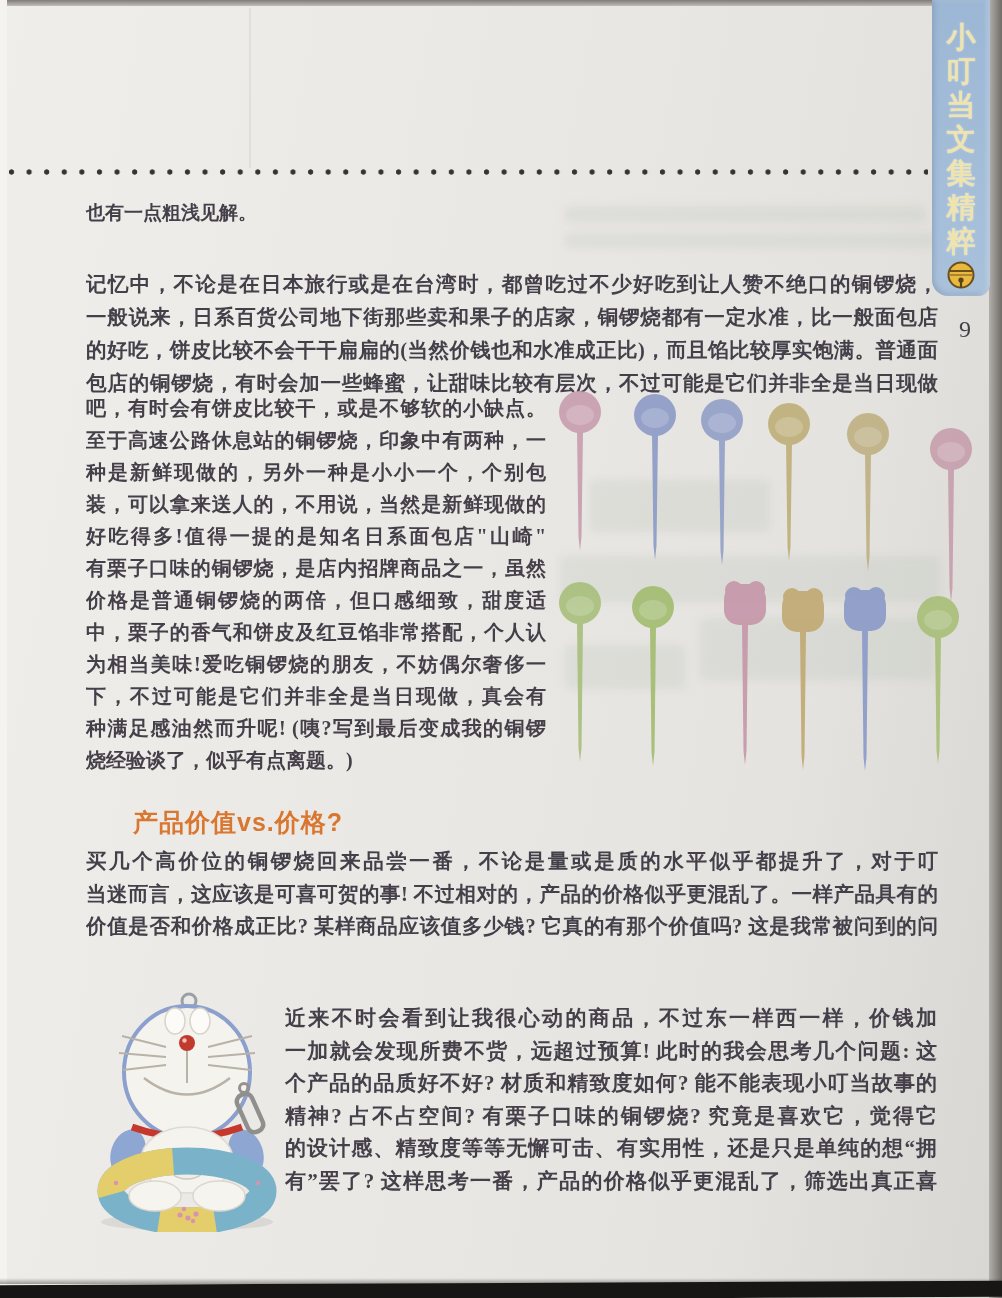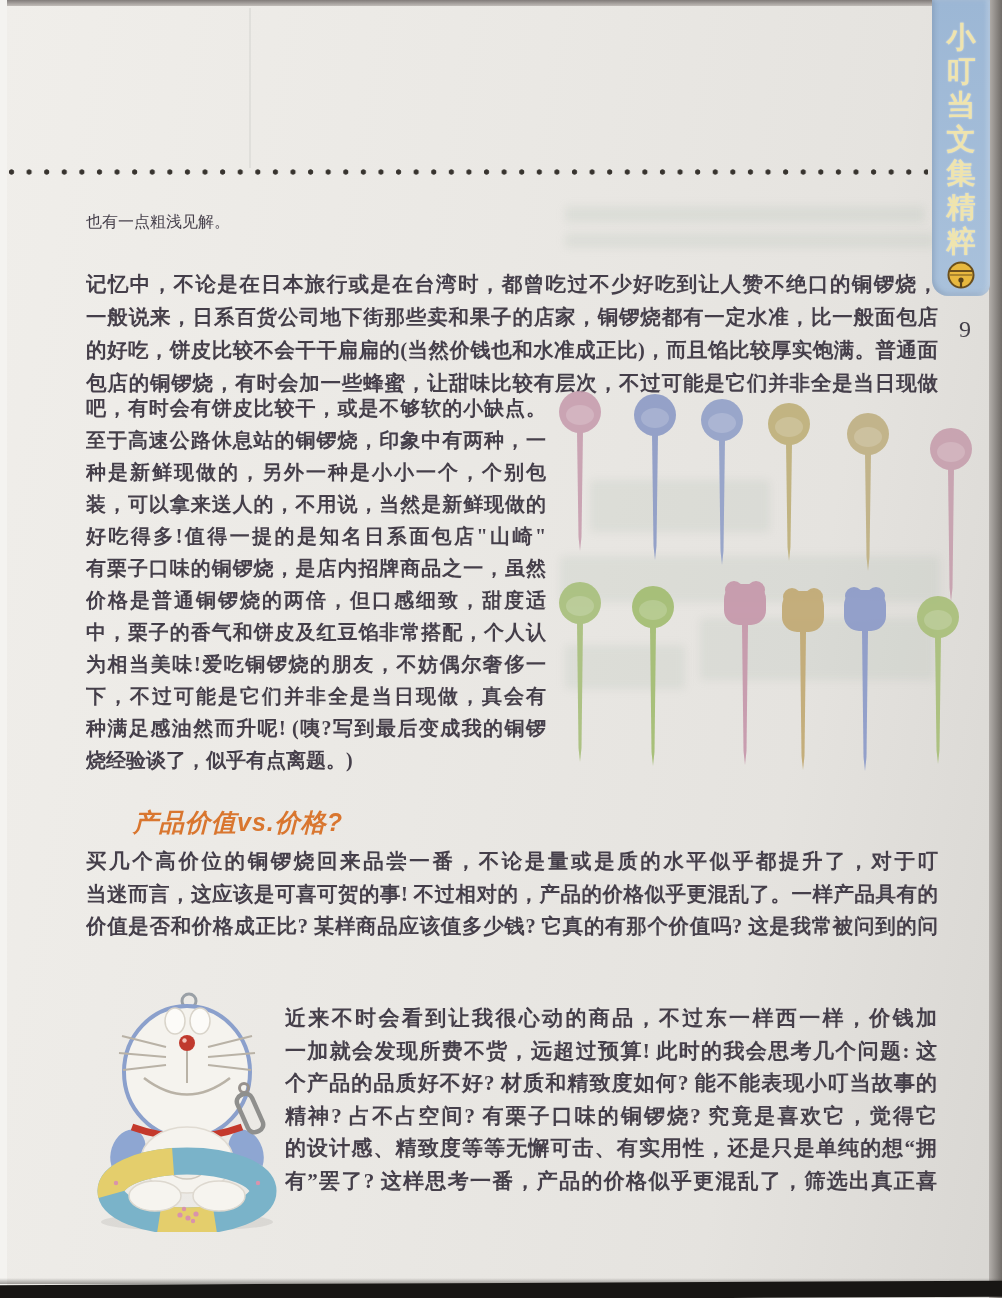--- a/index.html
+++ b/index.html
@@ -32,27 +32,27 @@
   
   .dotted-rule{position:absolute;left:8px;top:168px;width:920px;height:8px;
     background-image:radial-gradient(circle at 3.5px 4px,#38342f 2.3px,rgba(0,0,0,0) 3px);
     background-size:17.6px 8px;background-repeat:repeat-x;}
 
   
   .tblock{position:absolute;}
   .tline{position:absolute;left:0;width:100%;white-space:nowrap;}
   .justify .tline{text-align:justify;text-align-last:justify;white-space:normal;overflow:hidden;}
   .justify .tline.plain-last{text-align-last:left;}
-  .intro{left:86px;top:212px;width:500px;font-size:16px;font-weight:400;}
+  .intro{left:86px;top:200px;width:500px;font-size:19px;font-weight:700;}
   .para1-full{left:86px;top:268px;width:852px;font-size:20.5px;font-weight:600;}
   .para1-full .tline{height:33px;line-height:33px;}
   .para1-narrow{left:86px;top:392px;width:460px;font-size:20px;font-weight:600;}
   .para1-narrow .tline{height:32px;line-height:32px;}
   .heading2{position:absolute;left:133px;top:806px;font-size:25px;font-weight:bold;
-    color:#d9762f;font-family:"Liberation Sans","DejaVu Sans",sans-serif;letter-spacing:1px;font-style:italic;}
+    color:#d9762f;font-family:"Liberation Sans","DejaVu Sans",sans-serif;letter-spacing:1px;}
   .para2{left:86px;top:845px;width:852px;font-size:20.5px;font-weight:600;}
   .para2 .tline{height:32px;line-height:32px;}
   .para2-last{position:absolute;left:298px;top:943px;font-size:20.5px;font-weight:600;}
   .para3{left:285px;top:1002px;width:652px;font-size:21px;font-weight:600;}
   .para3 .tline{height:32.5px;line-height:32.5px;}
 
   
   .ghost{position:absolute;background:rgba(140,160,150,.13);filter:blur(4px);border-radius:4px;}
 
   .picks-layer{position:absolute;left:0;top:0;width:100%;height:100%;}

